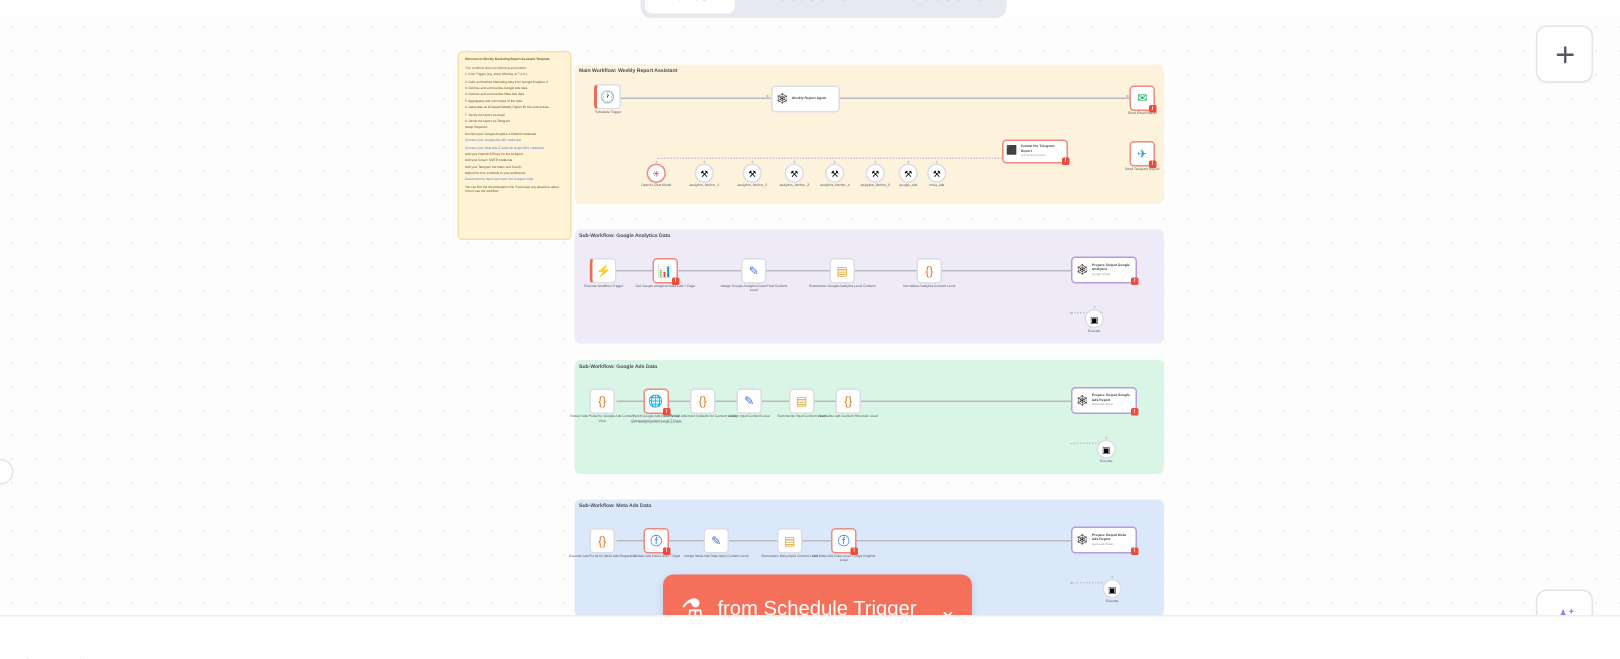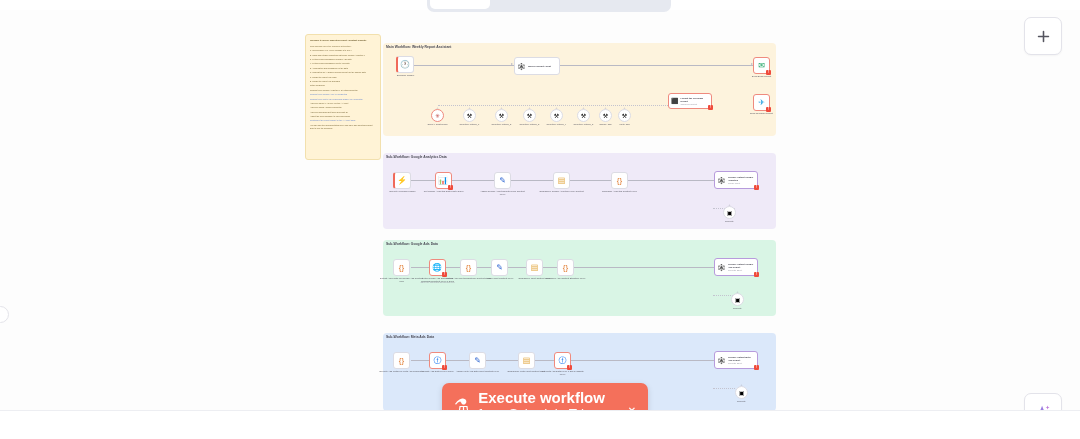--- a/index.html
+++ b/index.html
@@ -442,21 +442,20 @@
       
     </div>
     <div class="ctrl ctrl-sq">
       
     </div>
   </div>
 
   <div class="exec">
     <span class="flask">⚗</span>
     <span class="lines">
-      <span class="l1">Execute workflow</span>
       <span class="l2">from Schedule Trigger</span>
     </span>
     <span class="chev">⌄</span>
   </div>
 
   <div class="ctrl ctrl-sq aibtn" style="position:absolute;">
     <svg viewBox="0 0 24 24">
       <path d="M10 2.5l2.1 5.6 5.6 2.1-5.6 2.1-2.1 5.6-2.1-5.6L2.3 10.2l5.6-2.1z" fill="#9b7de0"></path>
       <path d="M17.8 2.2l.8 2 2 .8-2 .8-.8 2-.8-2-2-.8 2-.8z" fill="#c07ddb"></path>
       <path d="M18.6 12.4l.55 1.4 1.4.55-1.4.55-.55 1.4-.55-1.4-1.4-.55 1.4-.55z" fill="#cf8fe0"></path>

